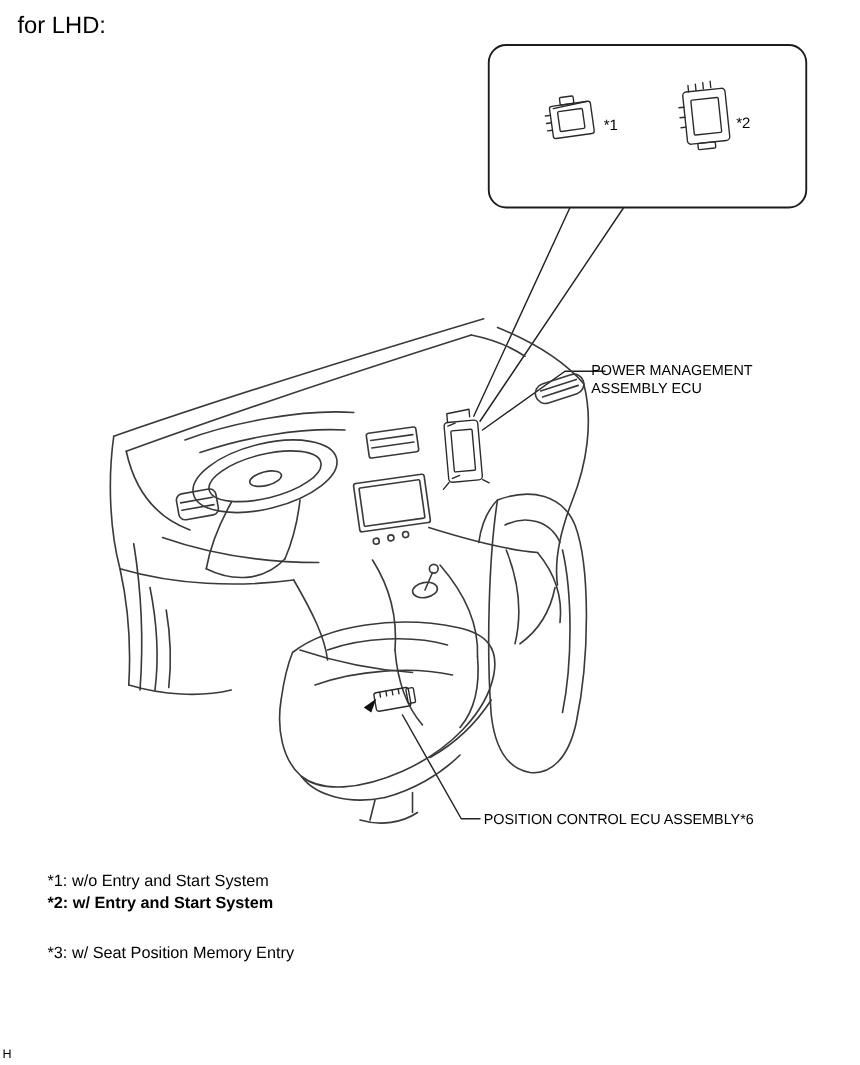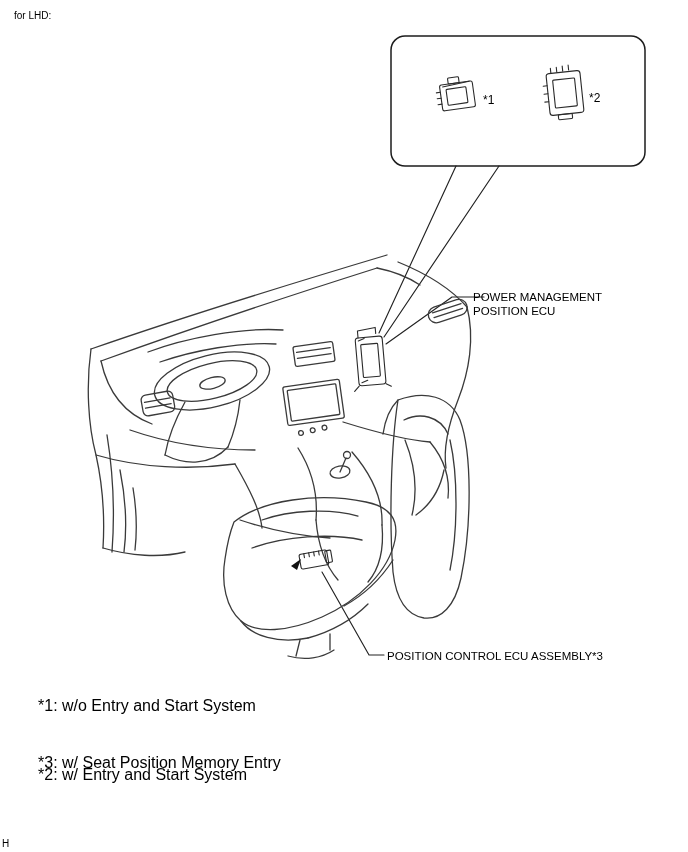--- a/index.html
+++ b/index.html
@@ -42,24 +42,24 @@
   }
   .art .solid {
     fill: #111111;
     stroke: none;
   }
   .txt {
     position: absolute;
     white-space: nowrap;
     color: #000000;
   }
-  .variant-label { font-size: 10px; text-align: right; }
+  .variant-label { font-size: 19px; text-align: right; }
   .part-ref { font-size: 12px; }
   .ann { font-size: 11.5px; line-height: 14px; }
-  .footnote { font-size: 16px; }
+  .footnote { font-size: 13px; }
   .page-marker { font-size: 10px; }
 </style>
 </head>
 <body>
 
 <div class="page">
 
   <svg class="art" width="688" height="852" viewBox="0 0 688 852">
 
     <g>
@@ -194,26 +194,26 @@
   </svg>
 
   <div class="txt variant-label" style="left:14px; top:10px;">for LHD:</div>
 
   <div class="txt part-ref" style="left:483px; top:93px;">*1</div>
 
   <div class="txt part-ref" style="left:589px; top:91px;">*2</div>
 
   <div class="txt ann" style="left:473px; top:290px;">
     <div>POWER MANAGEMENT</div>
-    <div>POSITION ECU</div>
+    <div>ASSEMBLY ECU</div>
   </div>
 
-  <div class="txt ann" style="left:387px; top:649px;">POSITION CONTROL ECU ASSEMBLY*3</div>
+  <div class="txt ann" style="left:387px; top:649px;">POSITION CONTROL ECU ASSEMBLY*6</div>
 
   <div class="txt footnote" style="left:38px; top:697px;">*1: w/o Entry and Start System</div>
 
-  <div class="txt footnote" style="left:38px; top:766px;">*2: w/ Entry and Start System</div>
+  <div class="txt footnote" style="left:38px; top:714px;font-weight:bold;">*2: w/ Entry and Start System</div>
 
   <div class="txt footnote" style="left:38px; top:754px;">*3: w/ Seat Position Memory Entry</div>
 
   <div class="txt page-marker" style="left:2px; top:838px;">H</div>
 
 </div>
 
 </body></html>

